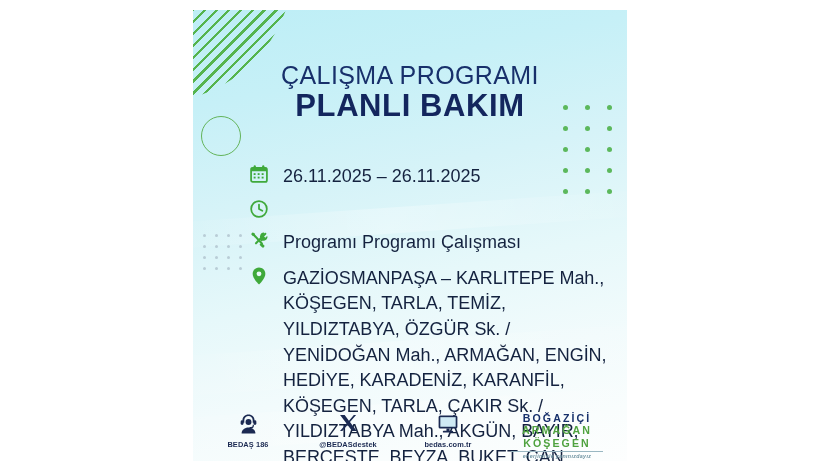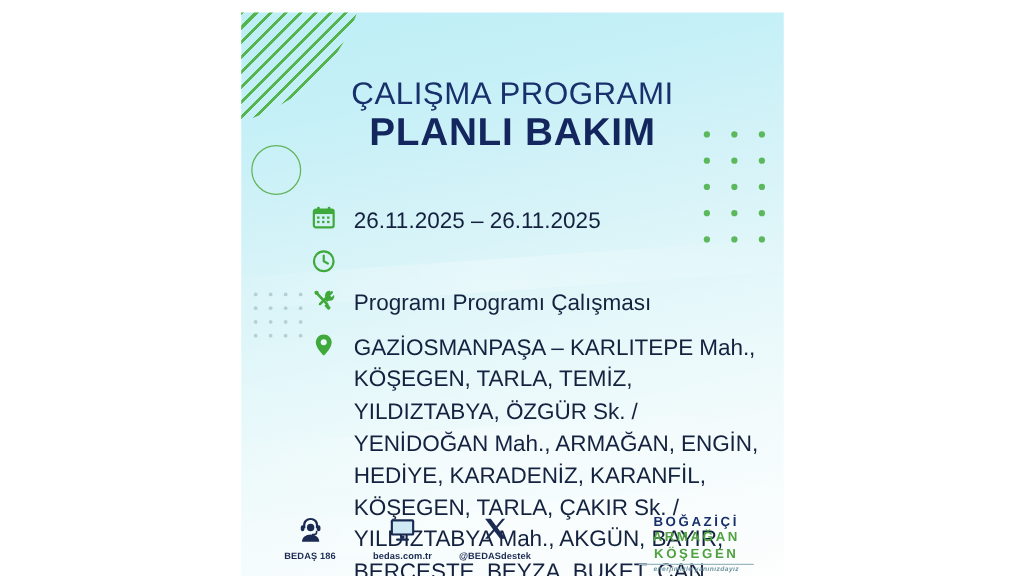--- a/index.html
+++ b/index.html
@@ -179,20 +179,21 @@
     left: 0;
     top: 398px;
     width: 434px;
     height: 53px;
   }
   #contacts {
     position: absolute;
     left: 18px;
     top: 2px;
     display: flex;
+    gap: 26px;
   }
   .contact {
     width: 74px;
     text-align: center;
   }
   .contact .cico {
     height: 27px;
     display: flex;
     align-items: center;
     justify-content: center;
@@ -370,39 +371,39 @@
               <path d="M17.0 13.2 v1.2 c0 1.2-1.2 2.0-2.6 2.0 h-1.2" fill="none" stroke="#1b2a52" stroke-width="1.3"></path>
               <circle cx="12" cy="10.4" r="3.1" fill="#1b2a52"></circle>
               <path d="M4.8 22.4 c0-3.6 3.2-6.1 7.2-6.1 s7.2 2.5 7.2 6.1 z" fill="#1b2a52"></path>
             </svg>
           </span>
           <div class="clabel">BEDAŞ 186</div>
         </div>
 
         <div class="contact">
           <span class="cico">
+            <svg width="21" height="21" viewBox="0 0 24 24" aria-hidden="true">
+              <path d="M2.4 2.2 h5.2 l4.9 6.6 5.6-6.6 h2.6 l-7.0 8.2 7.6 10.2 h-5.2 l-5.2-7.0 -6.0 7.0 h-2.6 l7.4-8.6 z" fill="#1b2a52"></path>
+            </svg>
+          </span>
+          <div class="clabel">@BEDASdestek</div>
+        </div>
+
+        <div class="contact">
+          <span class="cico">
             <svg width="24" height="23" viewBox="0 0 24 24" aria-hidden="true">
               <rect x="2.2" y="3.6" width="19.6" height="13.6" rx="1.6" fill="#1b2a52"></rect>
               <rect x="4.0" y="5.4" width="16.0" height="10.0" fill="#cfeaf4"></rect>
               <rect x="10.4" y="17.2" width="3.2" height="2.6" fill="#1b2a52"></rect>
               <rect x="6.6" y="19.6" width="10.8" height="1.9" rx=".9" fill="#1b2a52"></rect>
             </svg>
           </span>
           <div class="clabel">bedas.com.tr</div>
         </div>
 
-        <div class="contact">
-          <span class="cico">
-            <svg width="21" height="21" viewBox="0 0 24 24" aria-hidden="true">
-              <path d="M2.4 2.2 h5.2 l4.9 6.6 5.6-6.6 h2.6 l-7.0 8.2 7.6 10.2 h-5.2 l-5.2-7.0 -6.0 7.0 h-2.6 l7.4-8.6 z" fill="#1b2a52"></path>
-            </svg>
-          </span>
-          <div class="clabel">@BEDASdestek</div>
-        </div>
-
       </div>
 
       <div id="logo">
         <div class="l1">BOĞAZİÇİ</div>
         <div class="l2">ARMAĞAN</div>
         <div class="l3">KÖŞEGEN</div>
         <div class="rule"></div>
         <div class="tag">enerjimizle yanınızdayız</div>
       </div>
 

